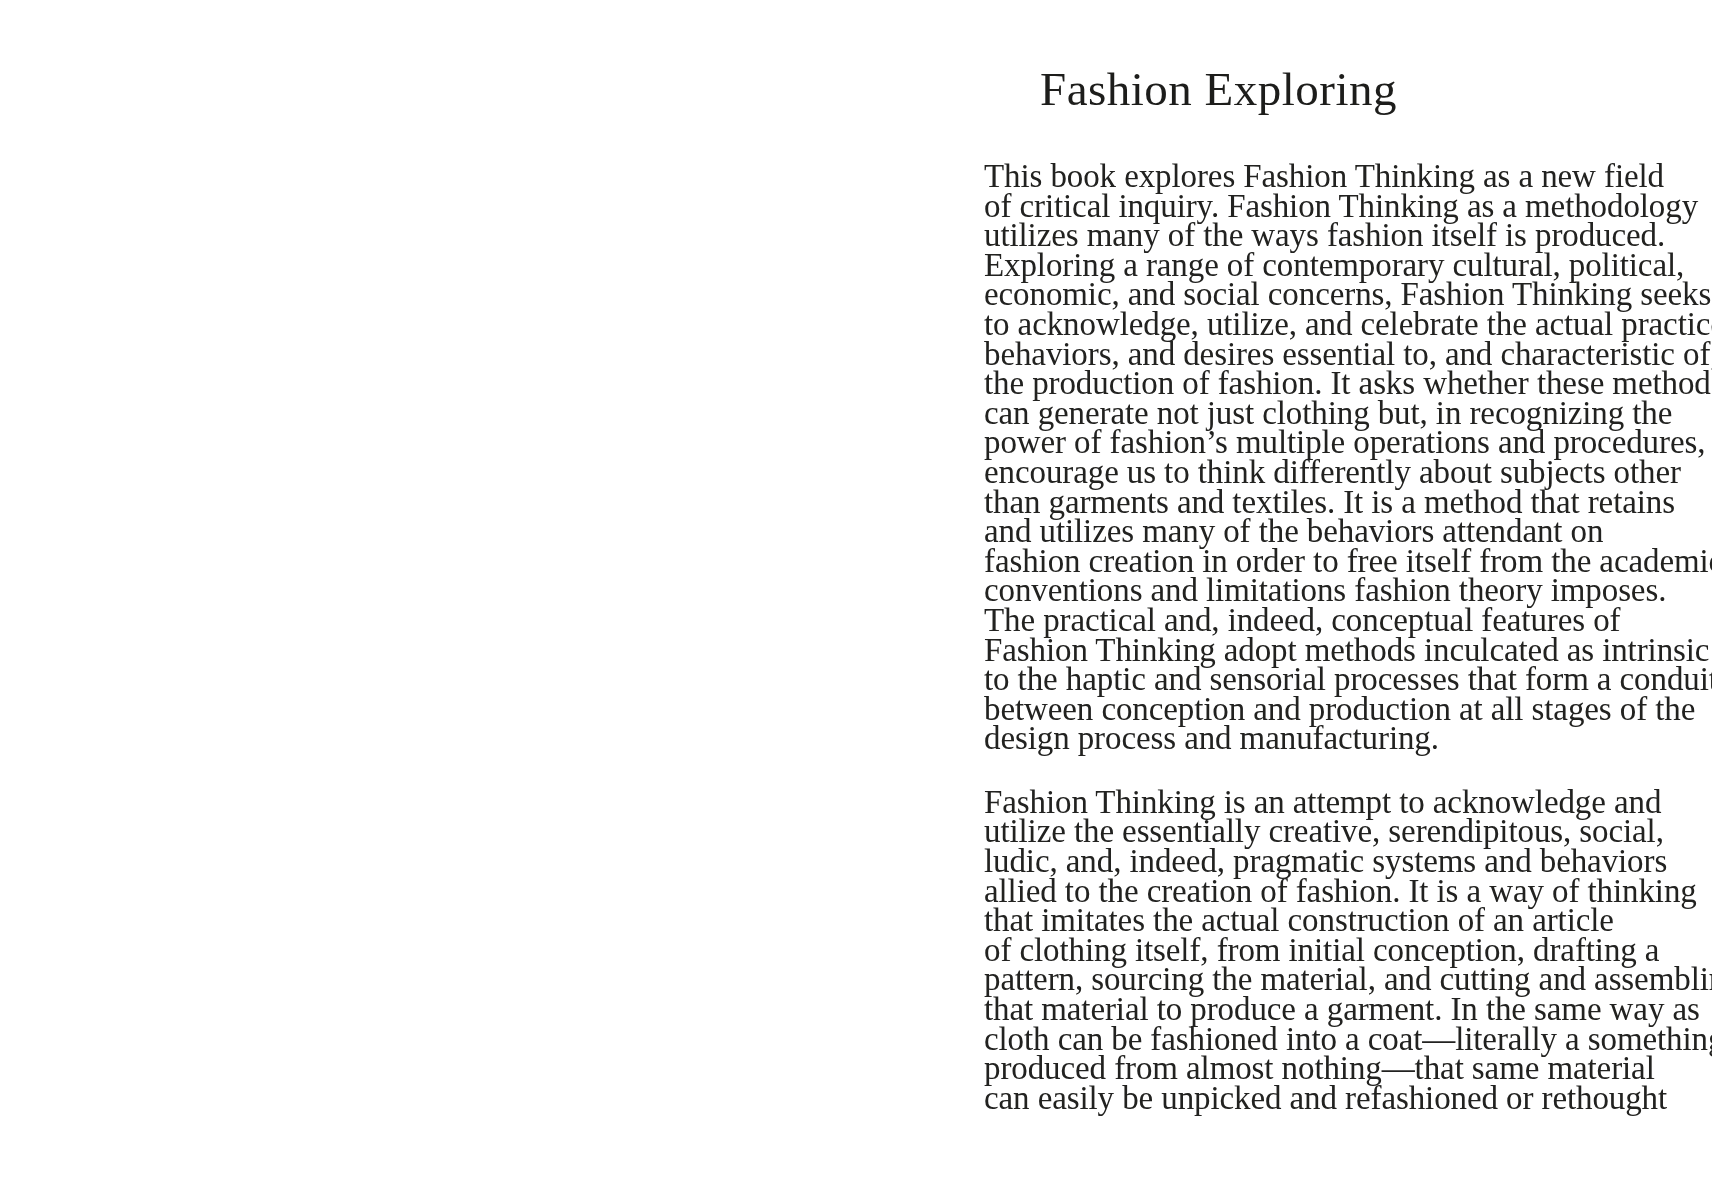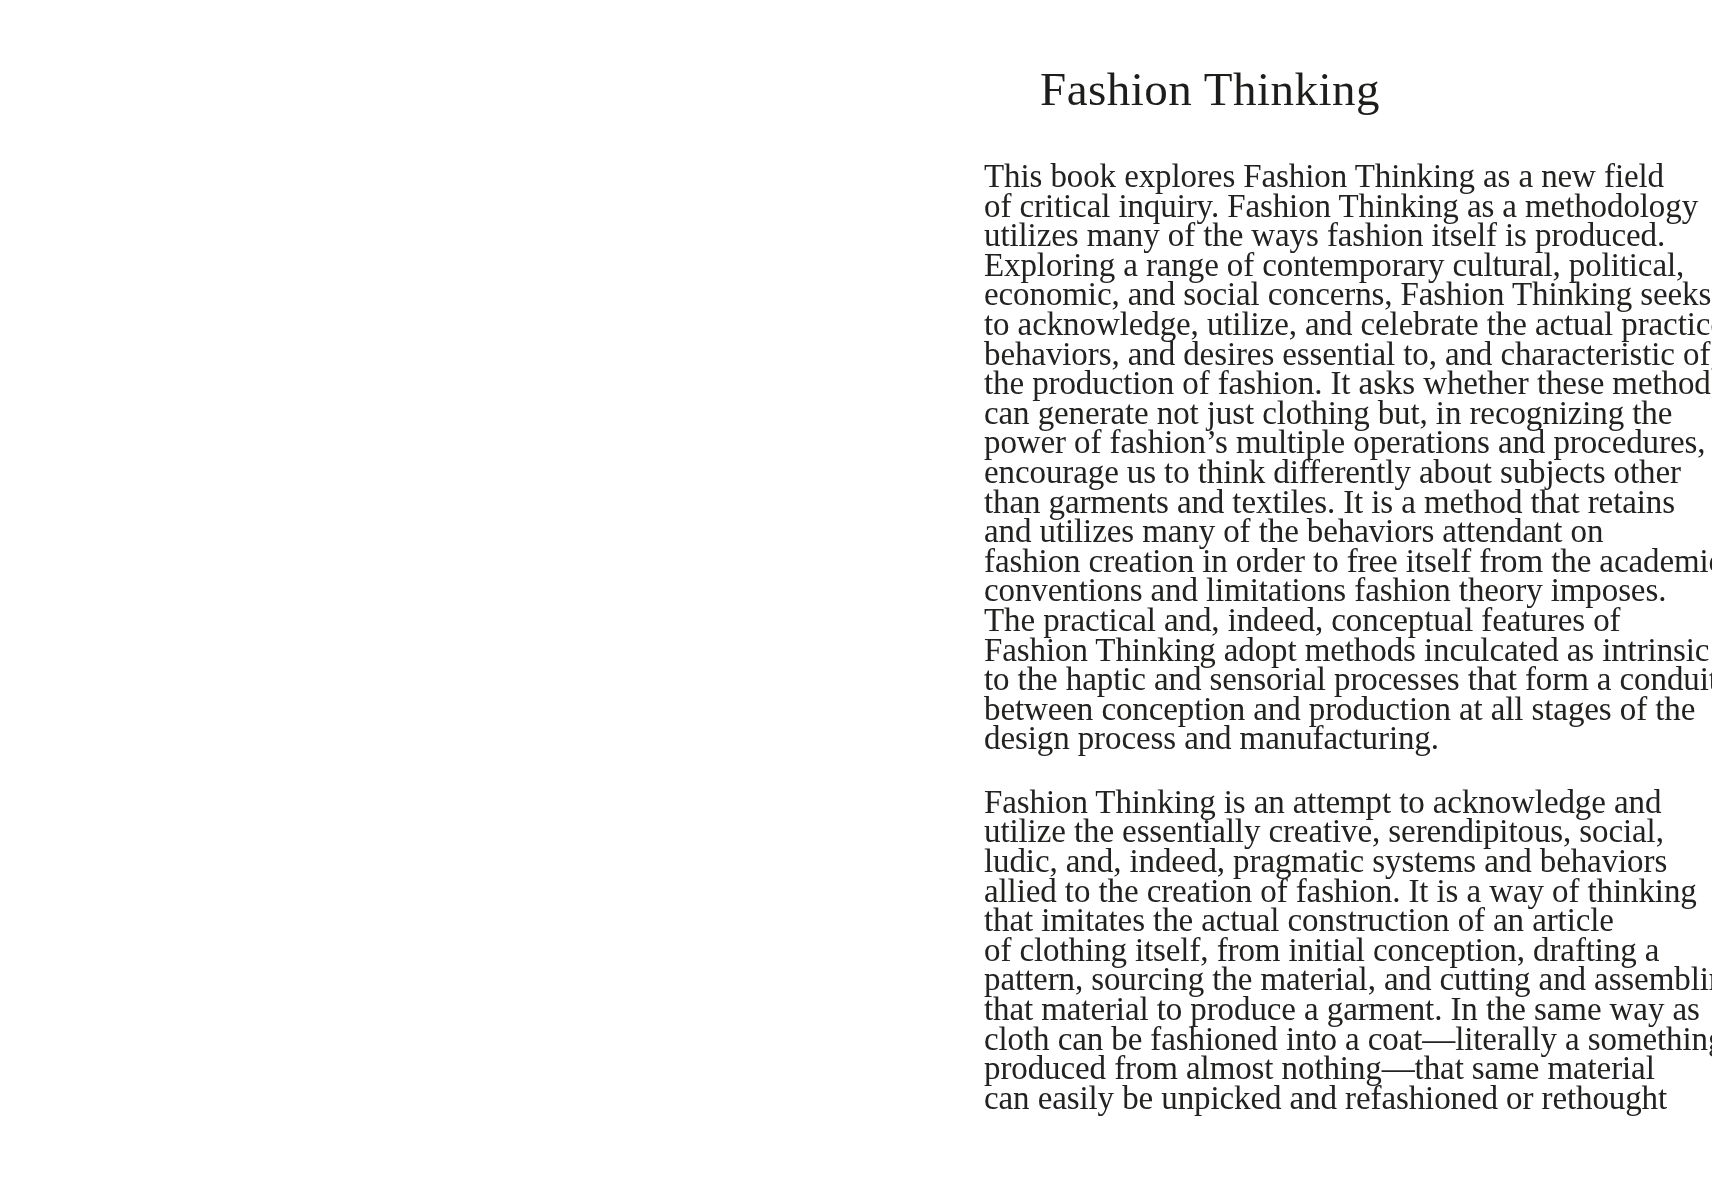--- a/index.html
+++ b/index.html
@@ -43,21 +43,21 @@
     font-size: 33px;
     line-height: 29.6px;
     letter-spacing: -0.1px;
     white-space: pre;
   }
 </style>
 </head>
 <body>
 
 <div class="page">
-  <h1 class="title">Fashion Thinking</h1>
+  <h1 class="title">Fashion Exploring</h1>
 
   <div class="text-column">
     <p>This book explores Fashion Thinking as a new field
 of critical inquiry. Fashion Thinking as a methodology
 utilizes many of the ways fashion itself is produced.
 Exploring a range of contemporary cultural, political,
 economic, and social concerns, Fashion Thinking seeks
 to acknowledge, utilize, and celebrate the actual practices,
 behaviors, and desires essential to, and characteristic of,
 the production of fashion. It asks whether these methods

